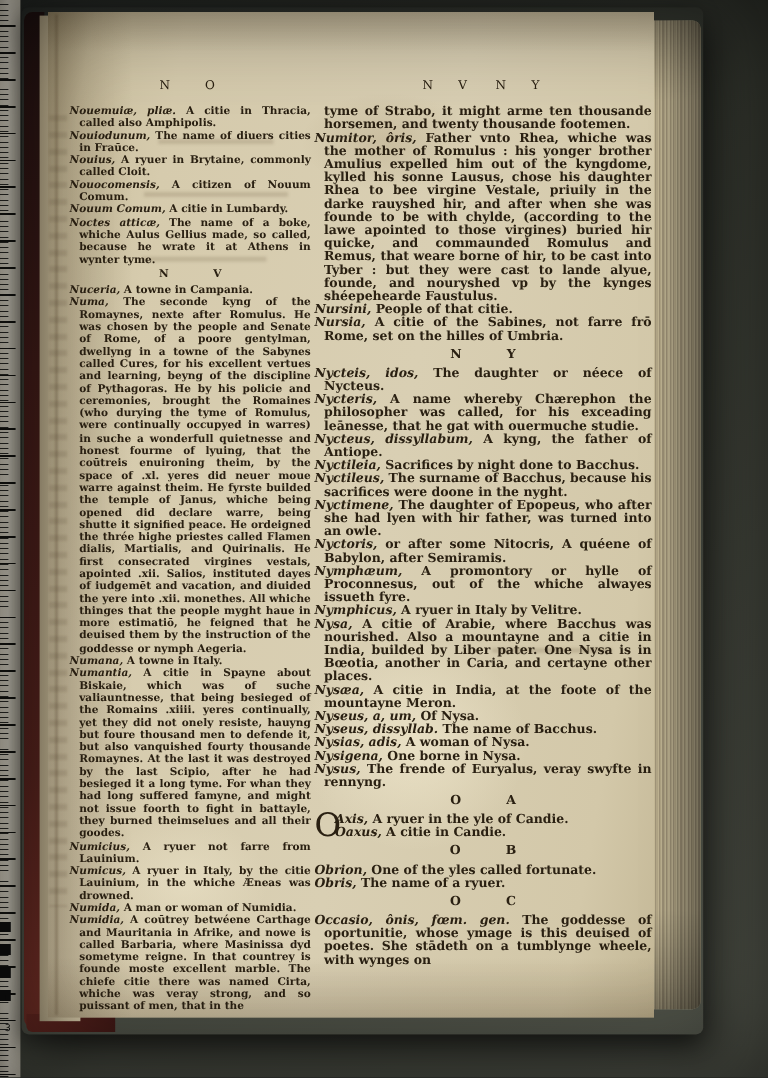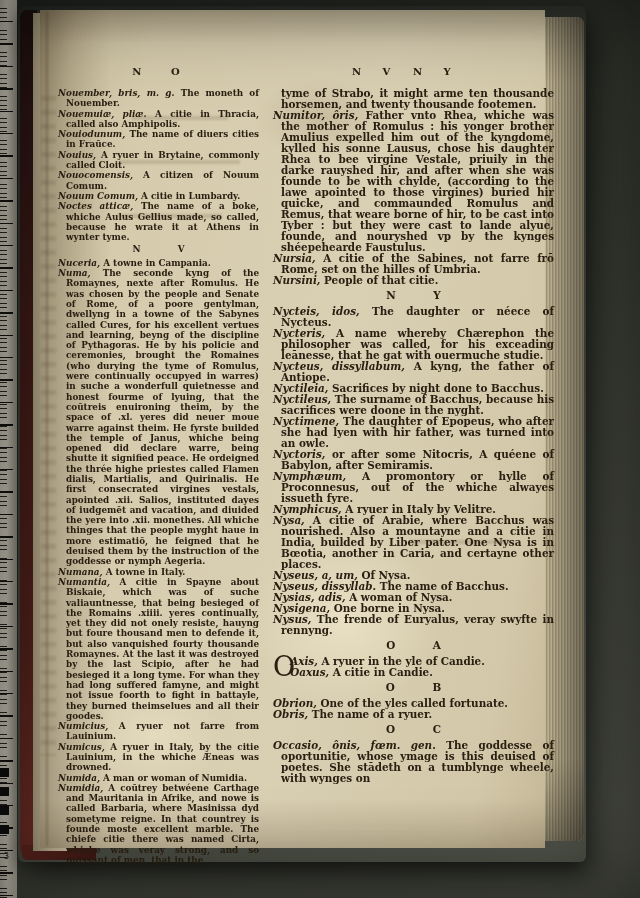--- a/index.html
+++ b/index.html
@@ -43,28 +43,28 @@
   .stain{position:absolute;z-index:7;pointer-events:none;}
   .stain.s1{left:250px;top:530px;width:190px;height:180px;background:radial-gradient(ellipse at center,rgba(248,240,214,.55),rgba(248,240,214,0) 70%);}
   .stain.s2{left:84px;top:680px;width:140px;height:110px;background:radial-gradient(ellipse at center,rgba(246,238,212,.4),rgba(246,238,212,0) 70%);}
   .stain.s3{left:252px;top:78px;width:140px;height:80px;background:radial-gradient(ellipse at center,rgba(110,86,50,.14),rgba(110,86,50,0) 72%);}
   .ghost{position:absolute;z-index:7;background:rgba(74,58,34,.16);filter:blur(1.2px);pointer-events:none;}
   .gutter-ghosts{position:absolute;left:41px;top:96px;width:15px;height:660px;z-index:7;filter:blur(1px);pointer-events:none;
     background:repeating-linear-gradient(to bottom,rgba(74,58,34,.13) 0 5px,transparent 5px 14px);}
 
   
   .ink{color:#2a2012;}
-  .running-head{position:absolute;z-index:10;font-size:10px;font-weight:bold;letter-spacing:2px;word-spacing:22px;}
+  .running-head{position:absolute;z-index:10;font-size:10px;font-weight:normal;letter-spacing:2px;word-spacing:22px;}
   #rh-left{left:102px;top:66px;width:110px;text-align:center;}
   #rh-right-a{left:352px;top:66px;word-spacing:14px;}
   #rh-right-b{left:413px;top:66px;word-spacing:14px;}
 
   .col{position:absolute;z-index:10;text-align:justify;font-weight:bold;}
   #col-left{left:58px;top:88px;width:201px;font-size:8.8px;line-height:10.3px;}
-  #col-right{left:273px;top:88px;width:281px;font-size:10.4px;line-height:11px;}
+  #col-right{left:262px;top:88px;width:281px;font-size:10.4px;line-height:11px;}
   .col p{margin:0;text-indent:-8px;padding-left:8px;}
   .col p.cont{text-indent:0;}
   .hw{font-style:italic;}
   .sect{text-align:center;word-spacing:34px;font-weight:bold;margin:2px 0 3px;text-indent:0;padding:0;}
   #col-right .sect{margin:4px 0 5px;}
   .dropcap{float:left;font-size:27px;line-height:21px;font-weight:normal;margin:0 3px 0 0;}
 </style>
 </head>
 <body>
 
@@ -94,53 +94,53 @@
   <div class="ghost" style="left:132px;top:116px;width:96px;height:4px;"></div>
   <div class="ghost" style="left:120px;top:160px;width:120px;height:4px;"></div>
   <div class="ghost" style="left:118px;top:214px;width:104px;height:4px;"></div>
   <div class="ghost" style="left:410px;top:540px;width:100px;height:4px;"></div>
 
   <div id="rh-left" class="running-head ink">N O</div>
   <div id="rh-right-a" class="running-head ink">N V</div>
   <div id="rh-right-b" class="running-head ink">N Y</div>
 
   <div id="col-left" class="col ink">
-      <p class="entry"><span class="hw">Nouember, bris, m. g. </span>The moneth of Nouember.</p>
       <p class="entry"><span class="hw">Nouemuiæ, pliæ. </span>A citie in Thracia, called also Amphipolis.</p>
       <p class="entry"><span class="hw">Nouiodunum, </span>The name of diuers cities in Fraūce.</p>
       <p class="entry"><span class="hw">Nouius, </span>A ryuer in Brytaine, commonly called Cloit.</p>
       <p class="entry"><span class="hw">Nouocomensis, </span>A citizen of Nouum Comum.</p>
       <p class="entry"><span class="hw">Nouum Comum, </span>A citie in Lumbardy.</p>
       <p class="entry"><span class="hw">Noctes atticæ, </span>The name of a boke, whiche Aulus Gellius made, so called, because he wrate it at Athens in wynter tyme.</p>
       <div class="sect">N V</div>
       <p class="entry"><span class="hw">Nuceria, </span>A towne in Campania.</p>
       <p class="entry"><span class="hw">Numa, </span>The seconde kyng of the Romaynes, nexte after Romulus. He was chosen by the people and Senate of Rome, of a poore gentylman, dwellyng in a towne of the Sabynes called Cures, for his excellent vertues and learning, beyng of the discipline of Pythagoras. He by his policie and ceremonies, brought the Romaines (who durying the tyme of Romulus, were continually occupyed in warres) in suche a wonderfull quietnesse and honest fourme of lyuing, that the coūtreis enuironing theim, by the space of .xl. yeres did neuer moue warre against theim. He fyrste builded the temple of Janus, whiche being opened did declare warre, being shutte it signified peace. He ordeigned the thrée highe priestes called Flamen dialis, Martialis, and Quirinalis. He first consecrated virgines vestals, apointed .xii. Salios, instituted dayes of iudgemēt and vacation, and diuided the yere into .xii. monethes. All whiche thinges that the people myght haue in more estimatiō, he feigned that he deuised them by the instruction of the goddesse or nymph Aegeria.</p>
       <p class="entry"><span class="hw">Numana, </span>A towne in Italy.</p>
       <p class="entry"><span class="hw">Numantia, </span>A citie in Spayne about Biskaie, which was of suche valiauntnesse, that being besieged of the Romains .xiiii. yeres continually, yet they did not onely resiste, hauyng but foure thousand men to defende it, but also vanquished fourty thousande Romaynes. At the last it was destroyed by the last Scipio, after he had besieged it a long tyme. For whan they had long suffered famyne, and might not issue foorth to fight in battayle, they burned theimselues and all their goodes.</p>
       <p class="entry"><span class="hw">Numicius, </span>A ryuer not farre from Lauinium.</p>
       <p class="entry"><span class="hw">Numicus, </span>A ryuer in Italy, by the citie Lauinium, in the whiche Æneas was drowned.</p>
       <p class="entry"><span class="hw">Numida, </span>A man or woman of Numidia.</p>
       <p class="entry"><span class="hw">Numidia, </span>A coūtrey betwéene Carthage and Mauritania in Afrike, and nowe is called Barbaria, where Masinissa dyd sometyme reigne. In that countrey is founde moste excellent marble. The chiefe citie there was named Cirta, whiche was veray strong, and so puissant of men, that in the</p>
     </div>
   <div id="col-right" class="col ink">
       <p class="entry cont">tyme of Strabo, it might arme ten thousande horsemen, and twenty thousande footemen.</p>
       <p class="entry"><span class="hw">Numitor, ôris, </span>Father vnto Rhea, whiche was the mother of Romulus : his yonger brother Amulius expelled him out of the kyngdome, kylled his sonne Lausus, chose his daughter Rhea to bee virgine Vestale, priuily in the darke rauyshed hir, and after when she was founde to be with chylde, (according to the lawe apointed to those virgines) buried hir quicke, and commaunded Romulus and Remus, that weare borne of hir, to be cast into Tyber : but they were cast to lande alyue, founde, and nouryshed vp by the kynges shéepehearde Faustulus.</p>
+      <p class="entry"><span class="hw">Nursini, </span>People of that citie.</p>
       <p class="entry"><span class="hw">Nursia, </span>A citie of the Sabines, not farre frō Rome, set on the hilles of Umbria.</p>
-      <p class="entry"><span class="hw">Nursini, </span>People of that citie.</p>
       <div class="sect">N Y</div>
       <p class="entry"><span class="hw">Nycteis, idos, </span>The daughter or néece of Nycteus.</p>
       <p class="entry"><span class="hw">Nycteris, </span>A name whereby Chærephon the philosopher was called, for his exceading leānesse, that he gat with ouermuche studie.</p>
       <p class="entry"><span class="hw">Nycteus, dissyllabum, </span>A kyng, the father of Antiope.</p>
       <p class="entry"><span class="hw">Nyctileia, </span>Sacrifices by night done to Bacchus.</p>
       <p class="entry"><span class="hw">Nyctileus, </span>The surname of Bacchus, because his sacrifices were doone in the nyght.</p>
       <p class="entry"><span class="hw">Nyctimene, </span>The daughter of Epopeus, who after she had lyen with hir father, was turned into an owle.</p>
       <p class="entry"><span class="hw">Nyctoris, </span>or after some Nitocris, A quéene of Babylon, after Semiramis.</p>
       <p class="entry"><span class="hw">Nymphæum, </span>A promontory or hylle of Proconnesus, out of the whiche alwayes issueth fyre.</p>
       <p class="entry"><span class="hw">Nymphicus, </span>A ryuer in Italy by Velitre.</p>
       <p class="entry"><span class="hw">Nysa, </span>A citie of Arabie, where Bacchus was nourished. Also a mountayne and a citie in India, builded by Liber pater. One Nysa is in Bœotia, another in Caria, and certayne other places.</p>
+      <p class="entry"><span class="hw">Nysæa, </span>A citie in India, at the foote of the mountayne Meron.</p>
       <p class="entry"><span class="hw">Nyseus, a, um, </span>Of Nysa.</p>
       <p class="entry"><span class="hw">Nyseus, dissyllab. </span>The name of Bacchus.</p>
       <p class="entry"><span class="hw">Nysias, adis, </span>A woman of Nysa.</p>
       <p class="entry"><span class="hw">Nysigena, </span>One borne in Nysa.</p>
       <p class="entry"><span class="hw">Nysus, </span>The frende of Euryalus, veray swyfte in rennyng.</p>
       <div class="sect">O A</div>
       <p class="entry"><span class="dropcap">O</span><span class="hw">Axis, </span>A ryuer in the yle of Candie.</p>
       <p class="entry"><span class="hw">Oaxus, </span>A citie in Candie.</p>
       <div class="sect">O B</div>
       <p class="entry"><span class="hw">Obrion, </span>One of the yles called fortunate.</p>

